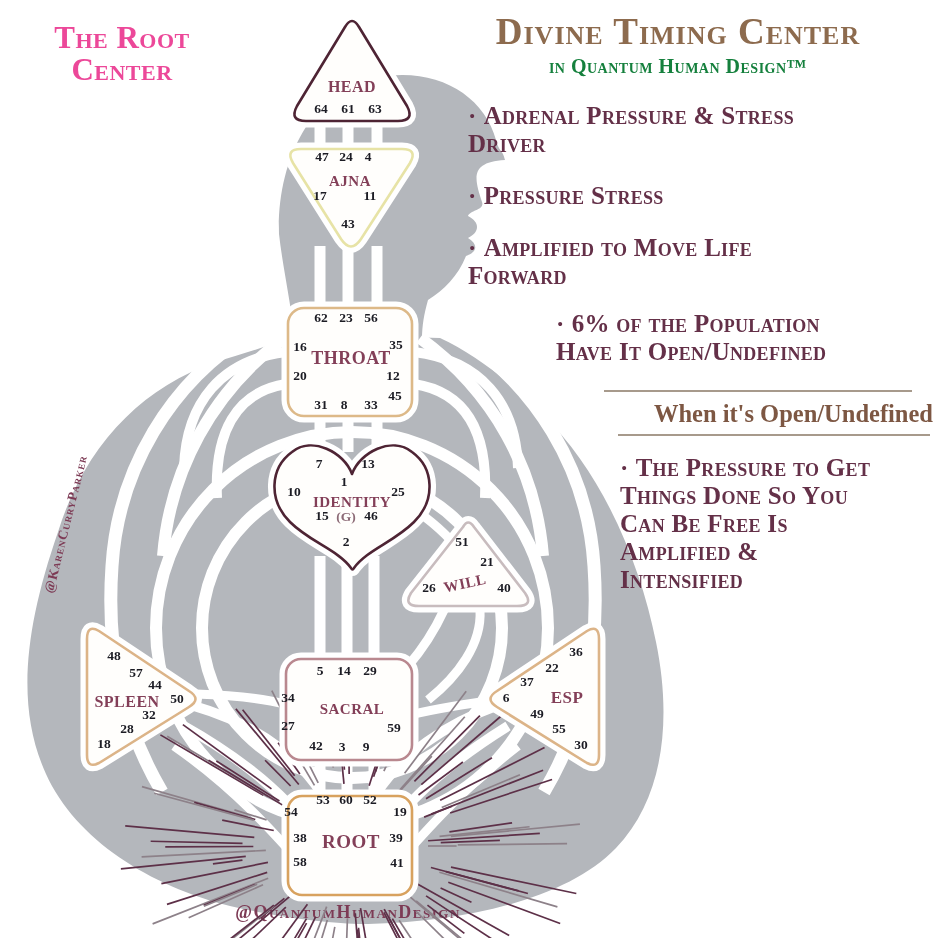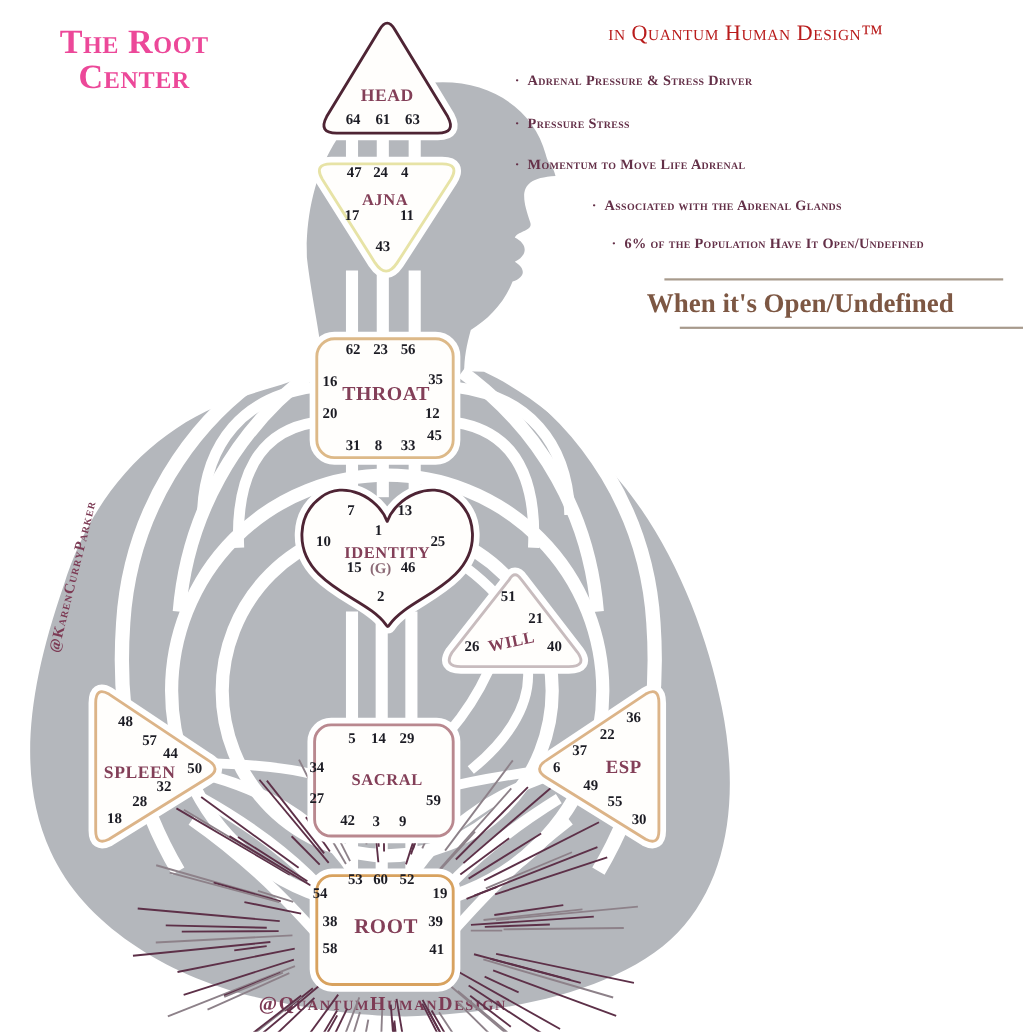--- a/index.html
+++ b/index.html
@@ -10,34 +10,34 @@
 
   
   .left-title{position:absolute;left:20px;top:22px;width:204px;text-align:center;
     font-variant:small-caps;font-weight:bold;font-size:31px;line-height:1.02;
     color:#ec4899;letter-spacing:.5px;}
 
   
   .right-panel{position:absolute;left:468px;top:14px;width:462px;color:#643048;}
   .rp-title{width:420px;text-align:center;font-variant:small-caps;font-weight:bold;
     font-size:37px;line-height:.98;color:#8d6b4e;letter-spacing:1px;}
-  .rp-sub{width:420px;text-align:center;font-variant:small-caps;font-weight:normal;
-    font-size:20px;margin-top:5px;color:#b91c1c;letter-spacing:.5px;}
-  .bullet{font-variant:small-caps;font-weight:bold;font-size:13px;line-height:1.12;
+  .rp-sub{width:420px;text-align:center;font-variant:small-caps;font-weight:bold;
+    font-size:20px;margin-top:5px;color:#15803d;letter-spacing:.5px;}
+  .bullet{font-variant:small-caps;font-weight:bold;font-size:25px;line-height:1.12;
     color:#643048;letter-spacing:.3px;}
   .dot{margin-right:7px;}
   .b1{margin-top:24px;width:395px;}
   .b2{margin-top:24px;width:395px;}
   .b3{margin-top:24px;width:340px;}
   .b4{margin-top:22px;margin-left:70px;width:270px;}
   .b5{margin-top:20px;margin-left:88px;width:310px;}
   .divider{height:0;border-top:2px solid #a79a8c;}
   .d1{margin-top:24px;margin-left:136px;width:308px;}
   .d2{margin-top:6px;margin-left:150px;width:312px;}
-  .open-heading{margin-top:8px;margin-left:120px;width:345px;text-align:left;
+  .open-heading{margin-top:8px;margin-left:120px;width:345px;text-align:right;
     font-weight:bold;font-size:24.5px;color:#7d5743;}
   .open-b{margin-top:18px;margin-left:152px;width:262px;}
 
   
   .gate{font-family:"Liberation Serif",serif;font-weight:bold;font-size:13.5px;
     fill:#1c1c24;text-anchor:middle;}
   .gate-muted{fill:#8c6a76;}
   .clabel{font-family:"Liberation Serif",serif;font-weight:bold;fill:#833f58;
     text-anchor:middle;letter-spacing:.5px;}
   .wm{font-family:"Liberation Serif",serif;font-weight:bold;fill:#7d3b55;
@@ -354,26 +354,27 @@
         <text x="300" y="866" class="gate">58</text>
         <text x="397" y="867" class="gate">41</text>
       </g>
 
   <text class="wm" x="70" y="525" font-size="13.5" letter-spacing="1" transform="rotate(-76 70 525)">@KarenCurryParker</text>
 </svg>
 
   <div class="left-title">The Root Center</div>
 
   <div class="right-panel">
+    <div class="rp-title">Divine Timing Center</div>
     <div class="rp-sub">in Quantum Human Design™</div>
 
     <div class="bullet b1"><span class="dot">·</span><span>Adrenal Pressure &amp; Stress Driver</span></div>
     <div class="bullet b2"><span class="dot">·</span><span>Pressure Stress</span></div>
-    <div class="bullet b3"><span class="dot">·</span><span>Momentum to Move Life Adrenal</span></div>
-    <div class="bullet b4"><span class="dot">·</span><span>Associated with the Adrenal Glands</span></div>
+    <div class="bullet b3"><span class="dot">·</span><span>Amplified to Move Life Forward</span></div>
     <div class="bullet b5"><span class="dot">·</span><span>6% of the Population Have It Open/Undefined</span></div>
 
     <div class="divider d1"></div>
     <div class="open-heading">When it's Open/Undefined</div>
     <div class="divider d2"></div>
 
+    <div class="bullet open-b"><span class="dot">·</span><span>The Pressure to Get Things Done So You Can Be Free Is Amplified &amp; Intensified</span></div>
   </div>
 </div>
 
 </body></html>

